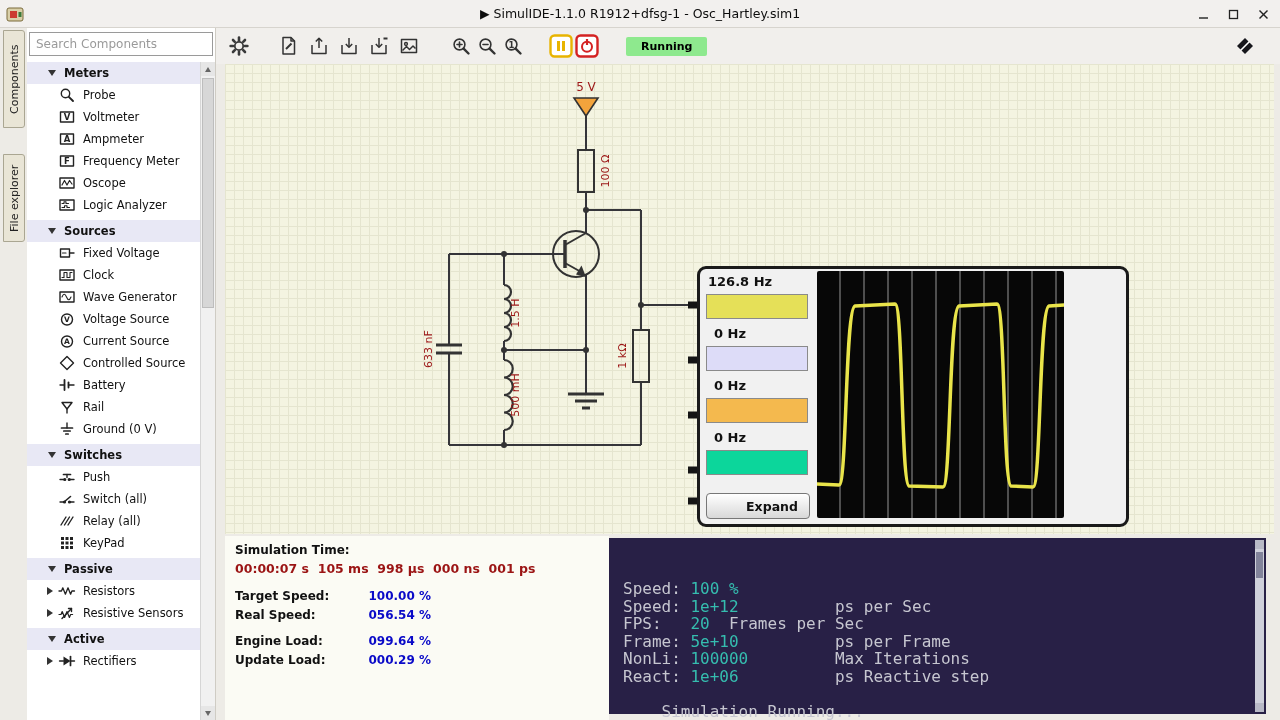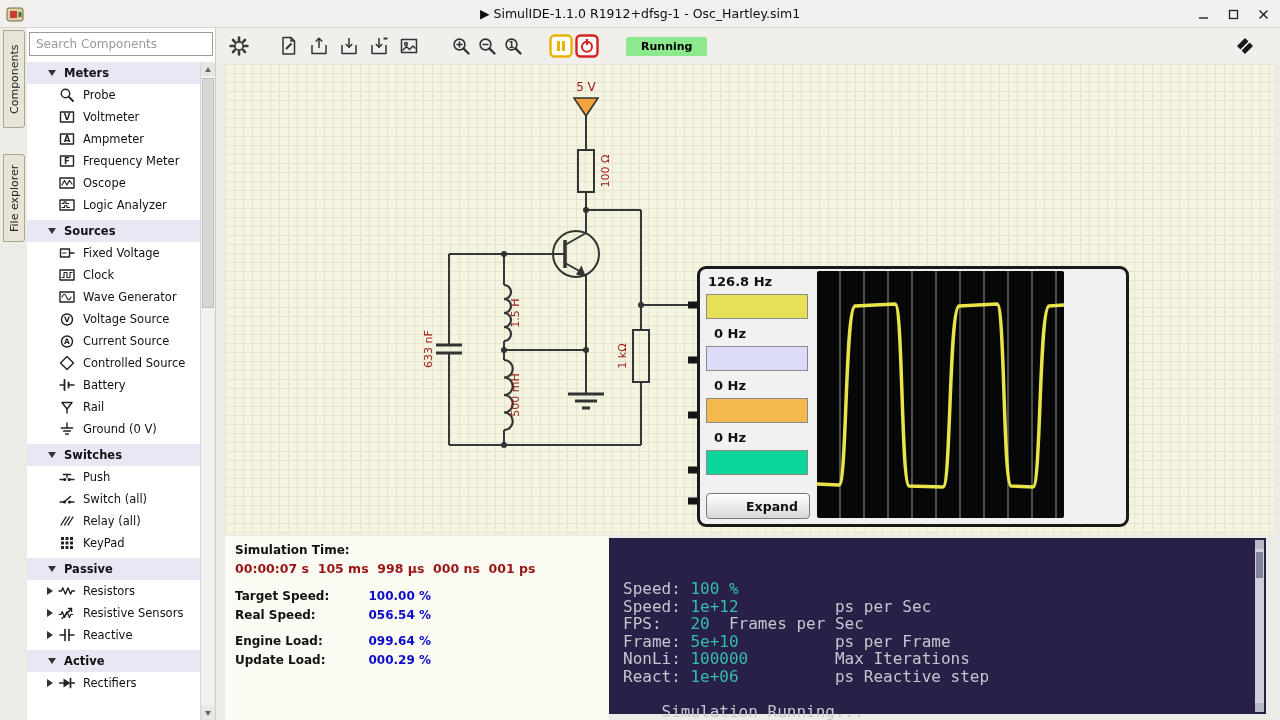--- a/index.html
+++ b/index.html
@@ -380,34 +380,20 @@
         </span>
         <span class="item-icon">
           <svg viewBox="0 0 18 18" width="18" height="18" fill="none" stroke="#222" stroke-width="1.4" stroke-linecap="round" stroke-linejoin="round">
             <path d="M1,10.5 h2 l1.2,-3 2.4,6 2.4,-6 2.4,6 1.2,-3 h2" stroke-width="1.2"></path>
             <line x1="4" y1="14.5" x2="13.5" y2="4.5"></line>
             <polyline points="10.5,4.5 13.5,4.5 13.5,7.5"></polyline>
           </svg>
         </span>
         <span class="item-label">Resistive Sensors</span>
       </div>
-      <div class="tree-item">
-        <span class="arrow-slot">
-          <span class="tri-right"></span>
-        </span>
-        <span class="item-icon">
-          <svg viewBox="0 0 18 18" width="18" height="18" fill="none" stroke="#222" stroke-width="1.4" stroke-linecap="round" stroke-linejoin="round">
-            <line x1="2" y1="9" x2="7" y2="9"></line>
-            <line x1="7" y1="3.5" x2="7" y2="14.5" stroke-width="1.6"></line>
-            <line x1="11" y1="3.5" x2="11" y2="14.5" stroke-width="1.6"></line>
-            <line x1="11" y1="9" x2="16" y2="9"></line>
-          </svg>
-        </span>
-        <span class="item-label">Reactive</span>
-      </div>
       <div class="tree-header">
         <span class="tri-down"></span>
         <span>Active</span>
       </div>
       <div class="tree-item">
         <span class="arrow-slot">
           <span class="tri-right"></span>
         </span>
         <span class="item-icon">
           <svg viewBox="0 0 18 18" width="18" height="18" fill="none" stroke="#222" stroke-width="1.4" stroke-linecap="round" stroke-linejoin="round">

